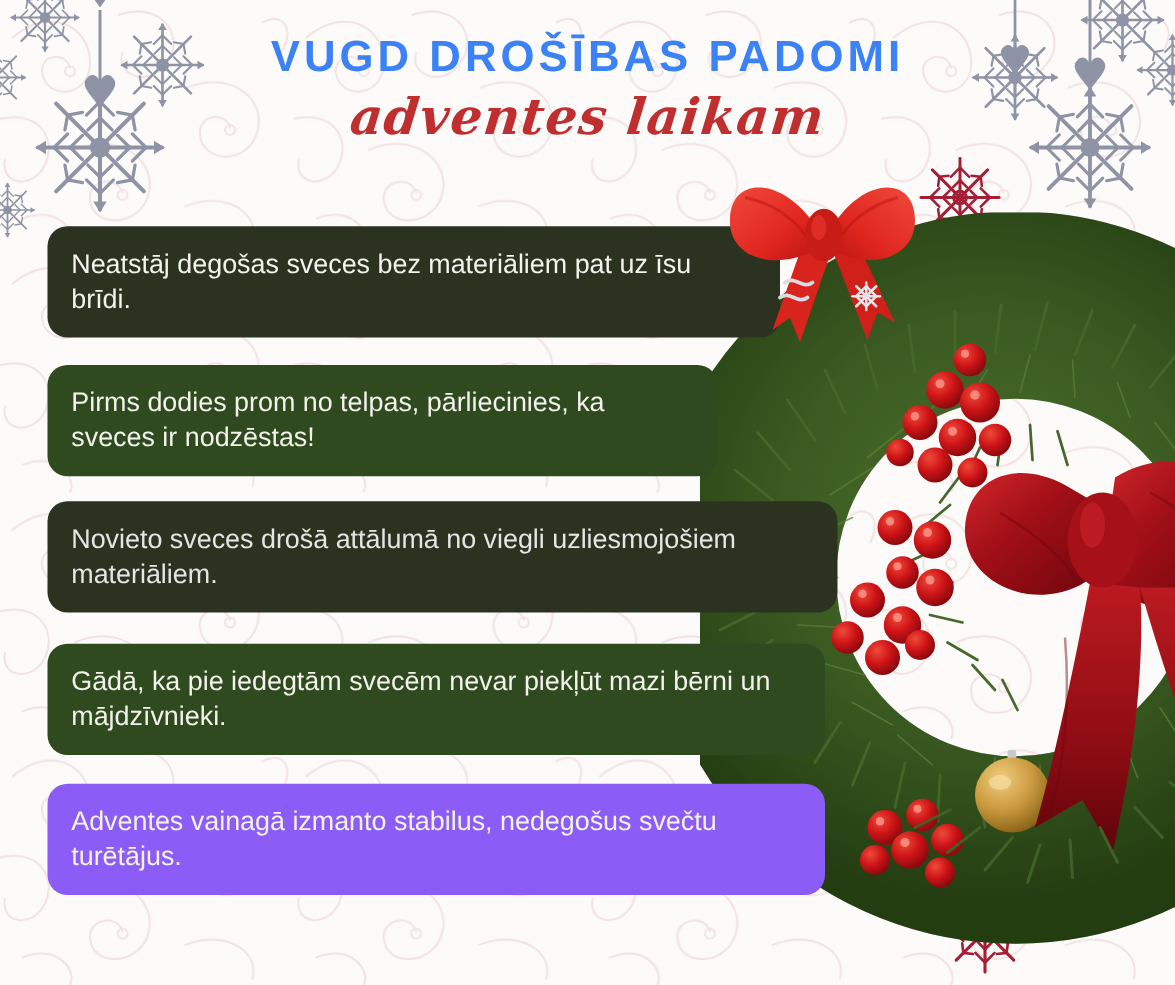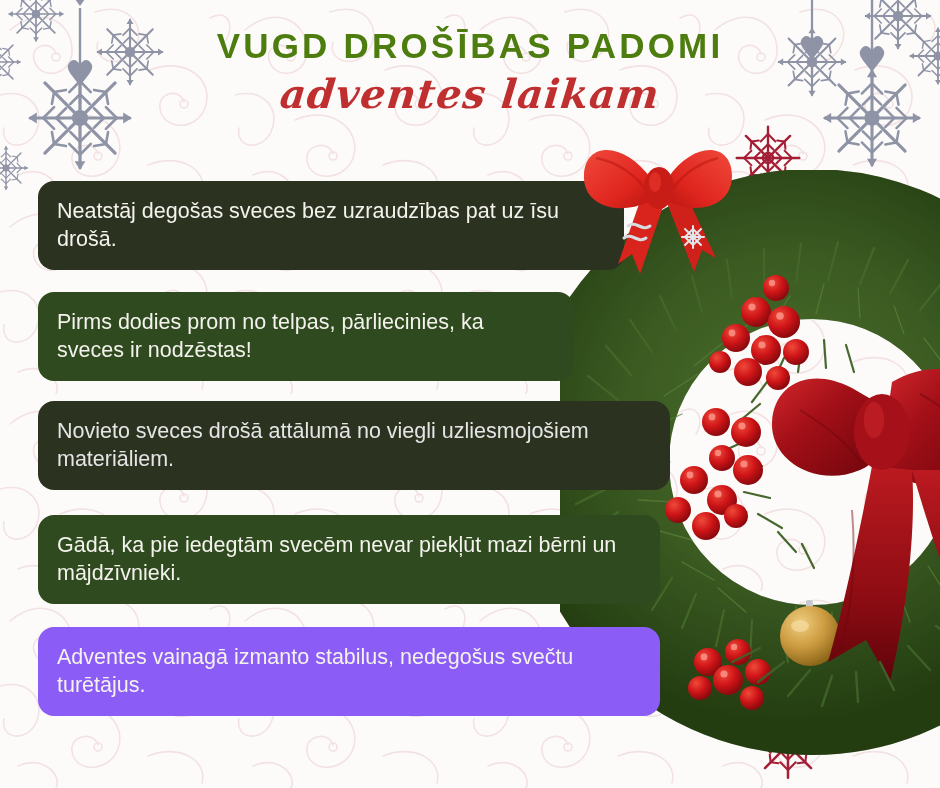--- a/index.html
+++ b/index.html
@@ -487,21 +487,21 @@
             <path d="M320 492 l14 28"></path>
             <path d="M348 476 l22 24"></path>
           <path d="M200 478 l-28 14"></path>
             <path d="M376 456 l26 18"></path>
         </g>
       </g>
     </svg>
   </div>
 
   <div class="header">
-    <div class="title" style="color: #4d7c0f; text-align: center;">VUGD DROŠĪBAS PADOMI</div>
+    <div class="title" style="color: #3b82f6; text-align: center;">VUGD DROŠĪBAS PADOMI</div>
     <div class="subtitle" style="color: rgb(191, 47, 48);">adventes laikam</div>
   </div>
 
   <div class="bow-wrap">
     <svg width="180" height="150" viewBox="0 0 180 150" aria-hidden="true">
       <defs>
         <linearGradient id="bowL" x1="0%" y1="0%" x2="100%" y2="100%">
           <stop offset="0%" stop-color="#f0493c"></stop>
           <stop offset="60%" stop-color="#e0271f"></stop>
           <stop offset="100%" stop-color="#b81410"></stop>
@@ -545,21 +545,21 @@
           <line x1="-8" y1="0" x2="-4.5" y2="3.5"></line>
         <line x1="8" y1="0" x2="4.5" y2="-3.5"></line>
           <line x1="8" y1="0" x2="4.5" y2="3.5"></line>
       </g>
     </svg>
   </div>
 
   <div class="tips">
 
     <div class="tip t1" id="box-1" style="background: rgb(43, 51, 32); color: rgb(243, 242, 236);">
-      <span class="tip-text">Neatstāj degošas sveces bez uzraudzības pat uz īsu drošā.</span>
+      <span class="tip-text">Neatstāj degošas sveces bez materiāliem pat uz īsu brīdi.</span>
     </div>
 
     <div class="tip t2" id="box-2" style="background: rgb(47, 74, 31); color: rgb(243, 242, 236);">
       <span class="tip-text">Pirms dodies prom no telpas, pārliecinies, ka sveces ir nodzēstas!</span>
     </div>
 
     <div class="tip t3" id="box-3" style="background: rgb(43, 51, 32); color: #e5e5e5;">
       <span class="tip-text">Novieto sveces drošā attālumā no viegli uzliesmojošiem materiāliem.</span>
     </div>
 

